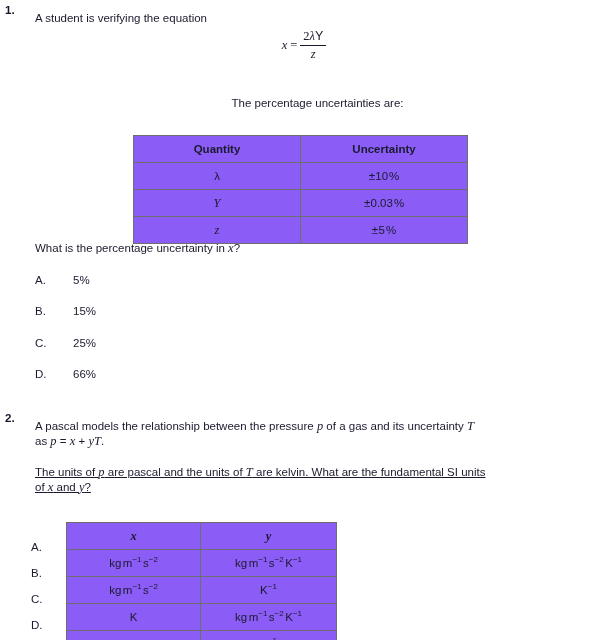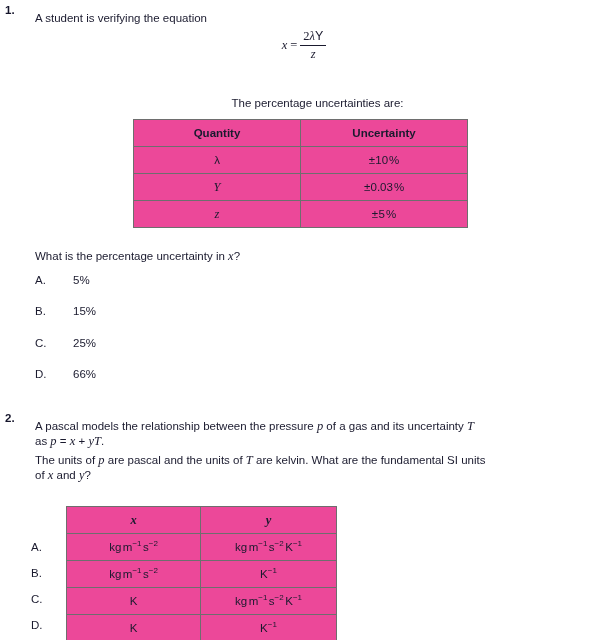--- a/index.html
+++ b/index.html
@@ -73,21 +73,22 @@
     padding: 1px 3px 0 3px;
     font-size: 12.5px;
     font-style: italic;
   }
   .gk { font-style: italic; font-family: "Liberation Serif", serif; }
 
   
   table.exam {
     border-collapse: collapse;
     table-layout: fixed;
-    background: #ec4899;
+    background: #8b5cf6;
+    margin-top: 16px;
   }
   table.exam td, table.exam th {
     border: 1px solid #6e6e6e;
     text-align: center;
     vertical-align: middle;
     padding: 0;
     font-weight: normal;
     font-size: 11.5px;
     color: #1a1a2e;
   }
@@ -176,21 +177,21 @@
       <td><span class="sym">Y</span></td>
       <td><span class="pm">±</span><span>0.03</span><span class="pctsp">%</span></td>
     </tr>
     <tr>
       <td><span class="sym">z</span></td>
       <td><span class="pm">±</span><span>5</span><span class="pctsp">%</span></td>
     </tr>
   </tbody>
 </table>
 
-<div class="q-body" style="position:absolute; left:35px; top:242px;">
+<div class="q-body" style="position:absolute; left:35px; top:234px;">
   <div class="stem"><span>What is the percentage uncertainty in </span><i class="v">x</i><span>?</span></div>
 </div>
 
 <div class="opt-row" style="left:35px; top:274px;">
   <span class="opt-letter">A.</span>
   <span class="opt-text">5%</span>
 </div>
 <div class="opt-row" style="left:35px; top:305px;">
   <span class="opt-letter">B.</span>
   <span class="opt-text">15%</span>
@@ -207,21 +208,21 @@
 <div class="q-block" id="q2" style="top:412px;">
   <div class="q-num">2.</div>
   <div class="q-body">
     <div class="stem">
       <span>A pascal models the relationship between the pressure </span><i class="v">p</i><span> of a gas and its uncertainty </span><i class="v">T</i><br>
       <span>as </span><i class="v">p</i><span> = </span><i class="v">x</i><span> + </span><i class="v">y</i><i class="v">T</i><span>.</span>
     </div>
   </div>
 </div>
 
-<div class="q-body" style="position:absolute; left:35px; top:446px;">
+<div class="q-body" style="position:absolute; left:35px; top:458px;text-decoration:underline;">
   <div class="stem">
     <span>The units of </span><i class="v">p</i><span> are pascal and the units of </span><i class="v">T</i><span> are kelvin. What are the fundamental SI units</span><br>
     <span>of </span><i class="v">x</i><span> and </span><i class="v">y</i><span>?</span>
   </div>
 </div>
 
 <div class="side-letter" style="top:541px;">A.</div>
 <div class="side-letter" style="top:567px;">B.</div>
 <div class="side-letter" style="top:593px;">C.</div>
 <div class="side-letter" style="top:619px;">D.</div>

